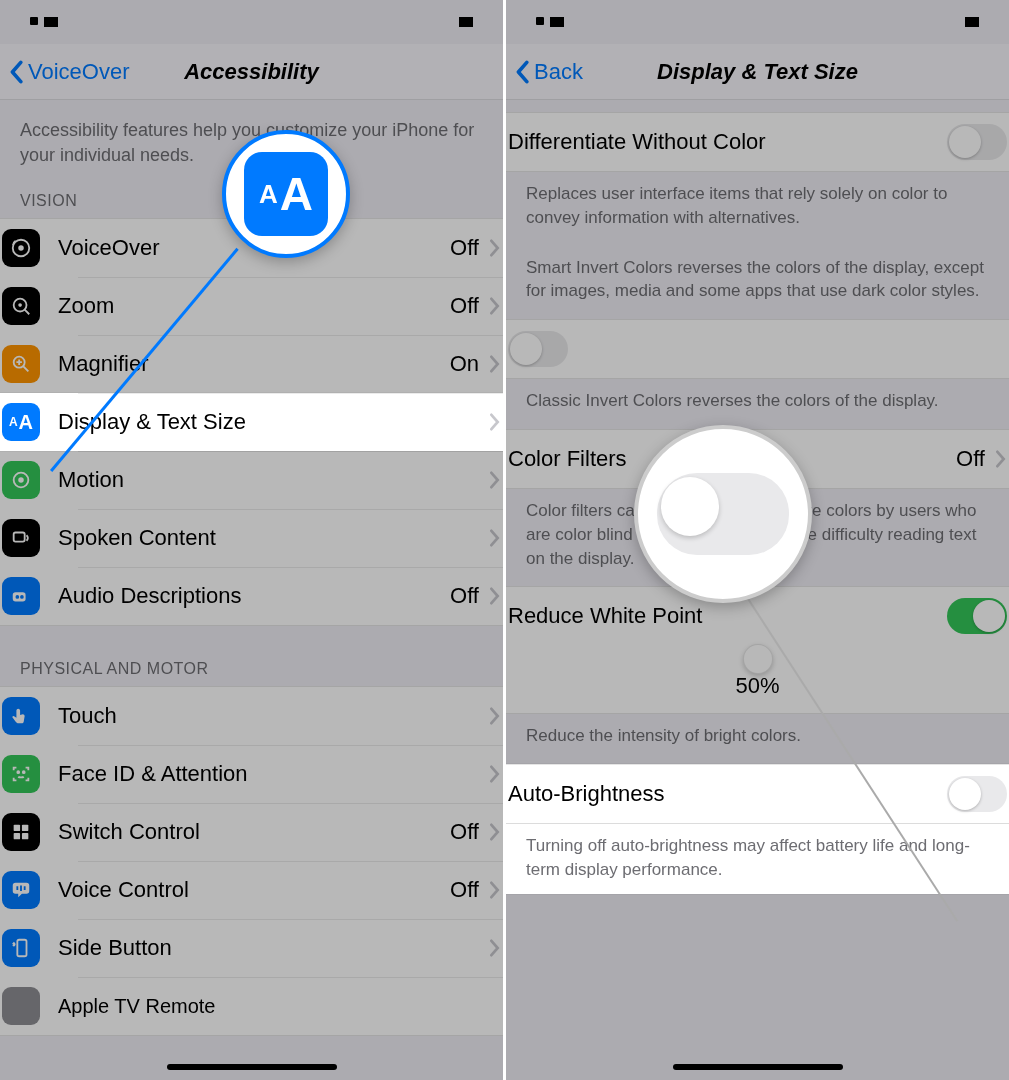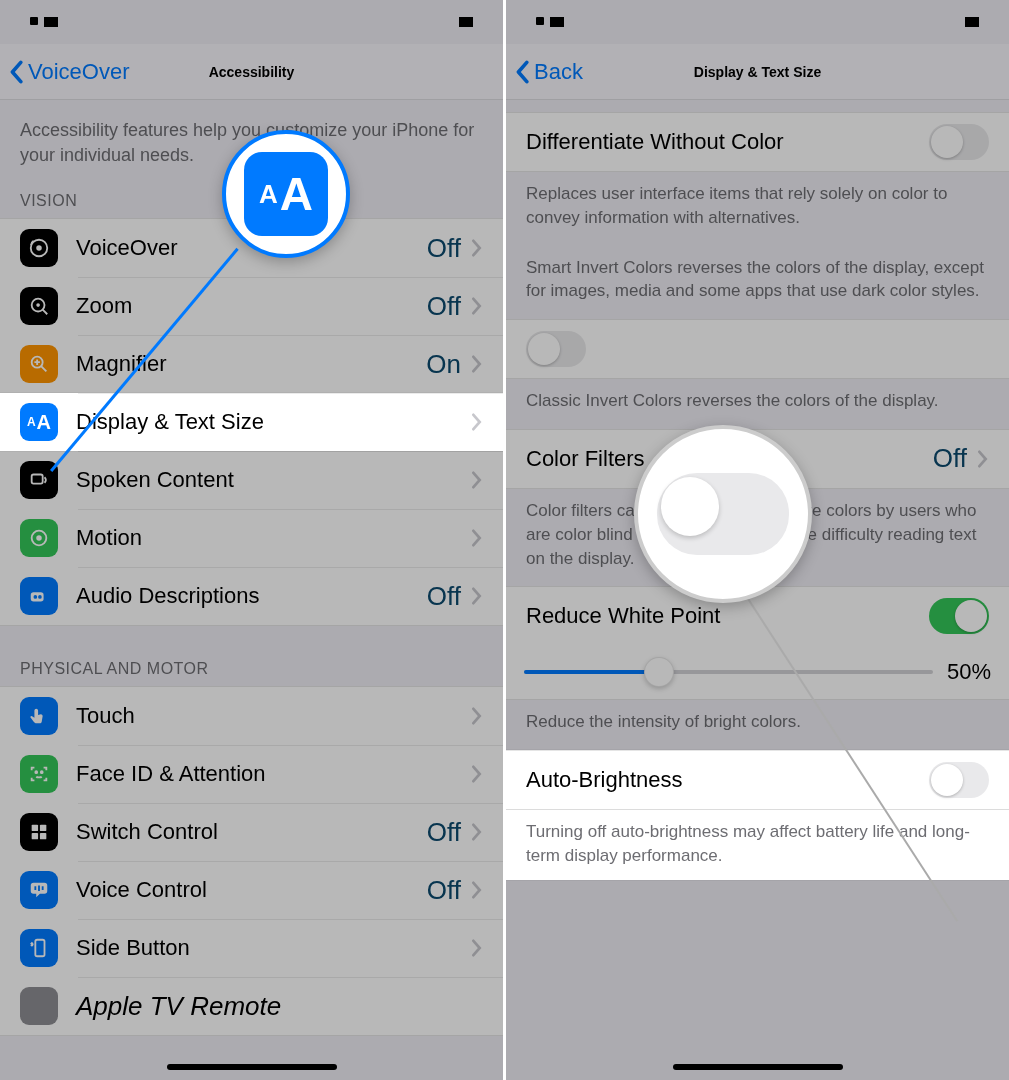--- a/index.html
+++ b/index.html
@@ -49,23 +49,24 @@
   .navbar {
     height: 56px;
     display: flex;
     align-items: center;
     justify-content: center;
     position: relative;
     border-bottom: 1px solid rgba(0,0,0,0.1);
     background: #f7f6fb;
   }
   .navbar .title {
-    font-size: 14px;
+    font-size: 22px;
     font-weight: 600;
     color: #000;
+    font-style: italic;
   }
   .navbar .back {
     position: absolute;
     left: 8px;
     display: flex;
     align-items: center;
     color: #007aff;
     font-size: 22px;
     cursor: pointer;
   }
@@ -91,21 +92,21 @@
   }
   .row-group {
     background: #fff;
     border-top: 1px solid rgba(0,0,0,0.1);
     border-bottom: 1px solid rgba(0,0,0,0.1);
   }
   .row {
     display: flex;
     align-items: center;
     min-height: 58px;
-    padding: 0 20px;
+    padding: 0 2px;
     position: relative;
     cursor: pointer;
   }
   .row + .row::before {
     content:"";
     position:absolute;
     left: 78px;
     right:0;
     top:0;
     height:1px;
@@ -122,22 +123,22 @@
     flex-shrink:0;
     color:#fff;
     font-size: 20px;
   }
   .row-label {
     font-size: 22px;
     color: #000;
     flex: 1;
   }
   .row-value {
-    font-size: 26px;
-    color: #0c4a6e;
+    font-size: 22px;
+    color: #000000;
     margin-right: 10px;
   }
   .chevron {
     color: #c7c7cc;
   }
   .chevron svg { width: 12px; height: 18px; display:block;}
 
   .toggle {
     width: 60px;
     height: 36px;
@@ -156,20 +157,21 @@
   }
   .toggle.on { background:#34c759; }
   .toggle.on .knob { left:auto; right:2px; }
 
   .slider-row {
     padding: 14px 18px;
     display:flex;
     align-items:center;
     gap: 14px;
     background:#fff;
+    flex-direction:column;
   }
   .slider-track {
     flex:1;
     height:4px;
     background:#d1d1d6;
     border-radius:2px;
     position:relative;
   }
   .slider-fill {
     position:absolute; left:0; top:0; height:100%;
@@ -244,21 +246,21 @@
     transform:translateX(-50%);
     width: 170px;
     height: 6px;
     border-radius:3px;
     background:#000;
     z-index: 4;
   }
 
   
   .cutoff { overflow:hidden; height: 36px;}
-  .cutoff .row-label { font-size:26px;font-style:italic;}
+  .cutoff .row-label { font-size:20px;}
 </style>
 </head>
 <body>
 
 <div class="phones">
 
   <div class="phone phone-left">
     <div class="dim-overlay"></div>
 
     <div class="statusbar">
@@ -339,41 +341,41 @@
             <span style="font-size:20px;font-weight:700;margin-left:1px;">A</span>
         </div>
         <span class="row-label">Display &amp; Text Size</span>
         <span class="chevron">
             <svg viewBox="0 0 12 20">
               <path d="M2 2 L9 10 L2 18" stroke="#c7c7cc" stroke-width="3" fill="none" stroke-linecap="round"></path>
             </svg>
           </span>
       </div>
       <div class="row">
+        <div class="row-icon" style="background:#34c759">
+          <svg width="22" height="22" viewBox="0 0 24 24">
+              <circle cx="12" cy="12" r="8" stroke="#fff" stroke-width="2" fill="none"></circle>
+              <circle cx="12" cy="12" r="3" fill="#fff"></circle>
+            </svg>
+        </div>
+        <span class="row-label">Motion</span>
+        <span class="chevron">
+            <svg viewBox="0 0 12 20">
+              <path d="M2 2 L9 10 L2 18" stroke="#c7c7cc" stroke-width="3" fill="none" stroke-linecap="round"></path>
+            </svg>
+          </span>
+      </div>
+      <div class="row">
         <div class="row-icon" style="background:#000">
           <svg width="22" height="22" viewBox="0 0 24 24">
               <rect x="4" y="6" width="12" height="10" rx="2" stroke="#fff" stroke-width="2" fill="none"></rect>
               <path d="M18 9 Q21 12 18 15" stroke="#fff" stroke-width="2" fill="none"></path>
             </svg>
         </div>
         <span class="row-label">Spoken Content</span>
-        <span class="chevron">
-            <svg viewBox="0 0 12 20">
-              <path d="M2 2 L9 10 L2 18" stroke="#c7c7cc" stroke-width="3" fill="none" stroke-linecap="round"></path>
-            </svg>
-          </span>
-      </div>
-      <div class="row">
-        <div class="row-icon" style="background:#34c759">
-          <svg width="22" height="22" viewBox="0 0 24 24">
-              <circle cx="12" cy="12" r="8" stroke="#fff" stroke-width="2" fill="none"></circle>
-              <circle cx="12" cy="12" r="3" fill="#fff"></circle>
-            </svg>
-        </div>
-        <span class="row-label">Motion</span>
         <span class="chevron">
             <svg viewBox="0 0 12 20">
               <path d="M2 2 L9 10 L2 18" stroke="#c7c7cc" stroke-width="3" fill="none" stroke-linecap="round"></path>
             </svg>
           </span>
       </div>
       <div class="row">
         <div class="row-icon" style="background:#007aff">
           <svg width="22" height="22" viewBox="0 0 24 24">
               <rect x="3" y="8" width="14" height="10" rx="3" fill="#fff"></rect>

